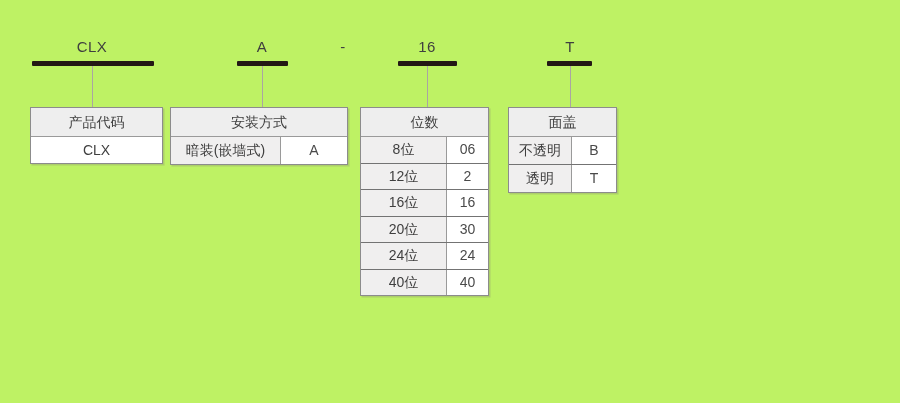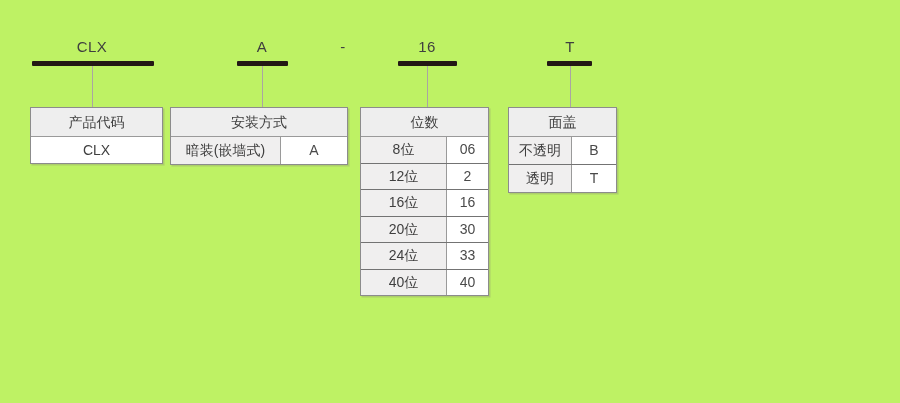--- a/index.html
+++ b/index.html
@@ -151,21 +151,21 @@
     <div class="t-row">
       <div class="t-cell-label">16位</div>
       <div class="t-cell-code">16</div>
     </div>
     <div class="t-row">
       <div class="t-cell-label">20位</div>
       <div class="t-cell-code">30</div>
     </div>
     <div class="t-row">
       <div class="t-cell-label">24位</div>
-      <div class="t-cell-code">33</div>
+      <div class="t-cell-code">24</div>
     </div>
     <div class="t-row">
       <div class="t-cell-label">40位</div>
       <div class="t-cell-code">40</div>
     </div>
   </div>
 
   <div class="seg-table" id="table-cover">
     <div class="t-header">面盖</div>
     <div class="t-row">

